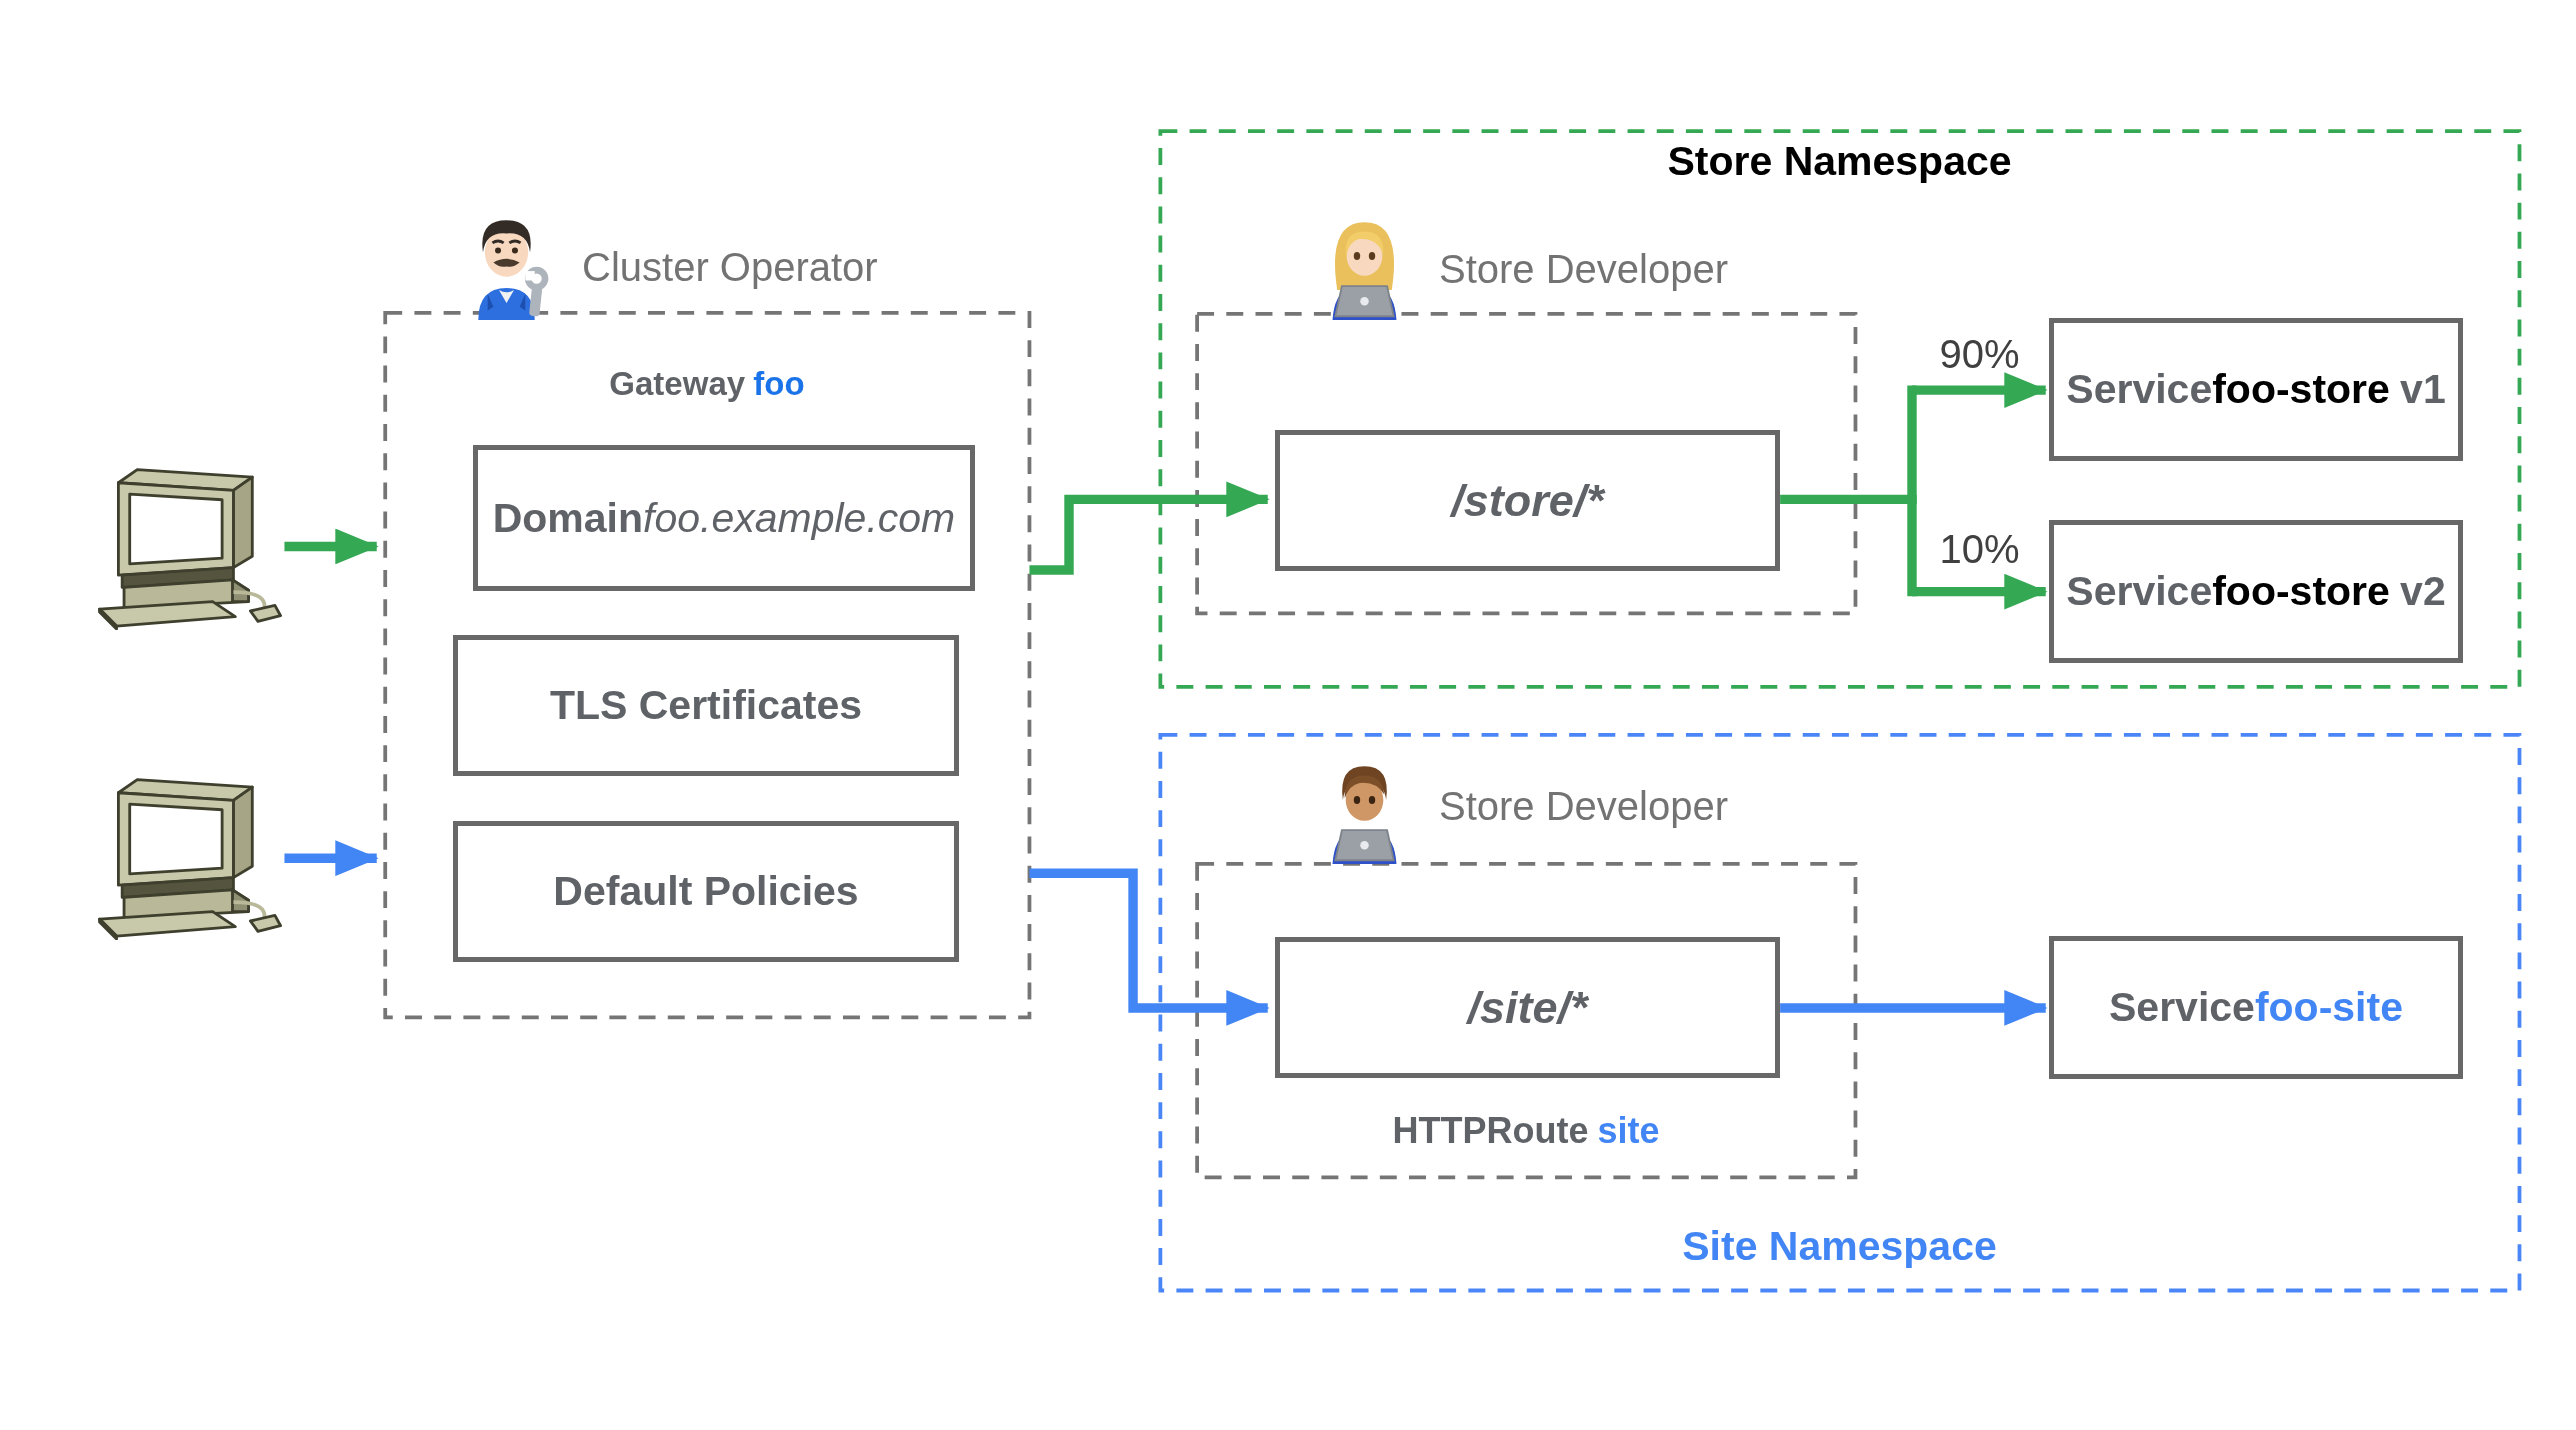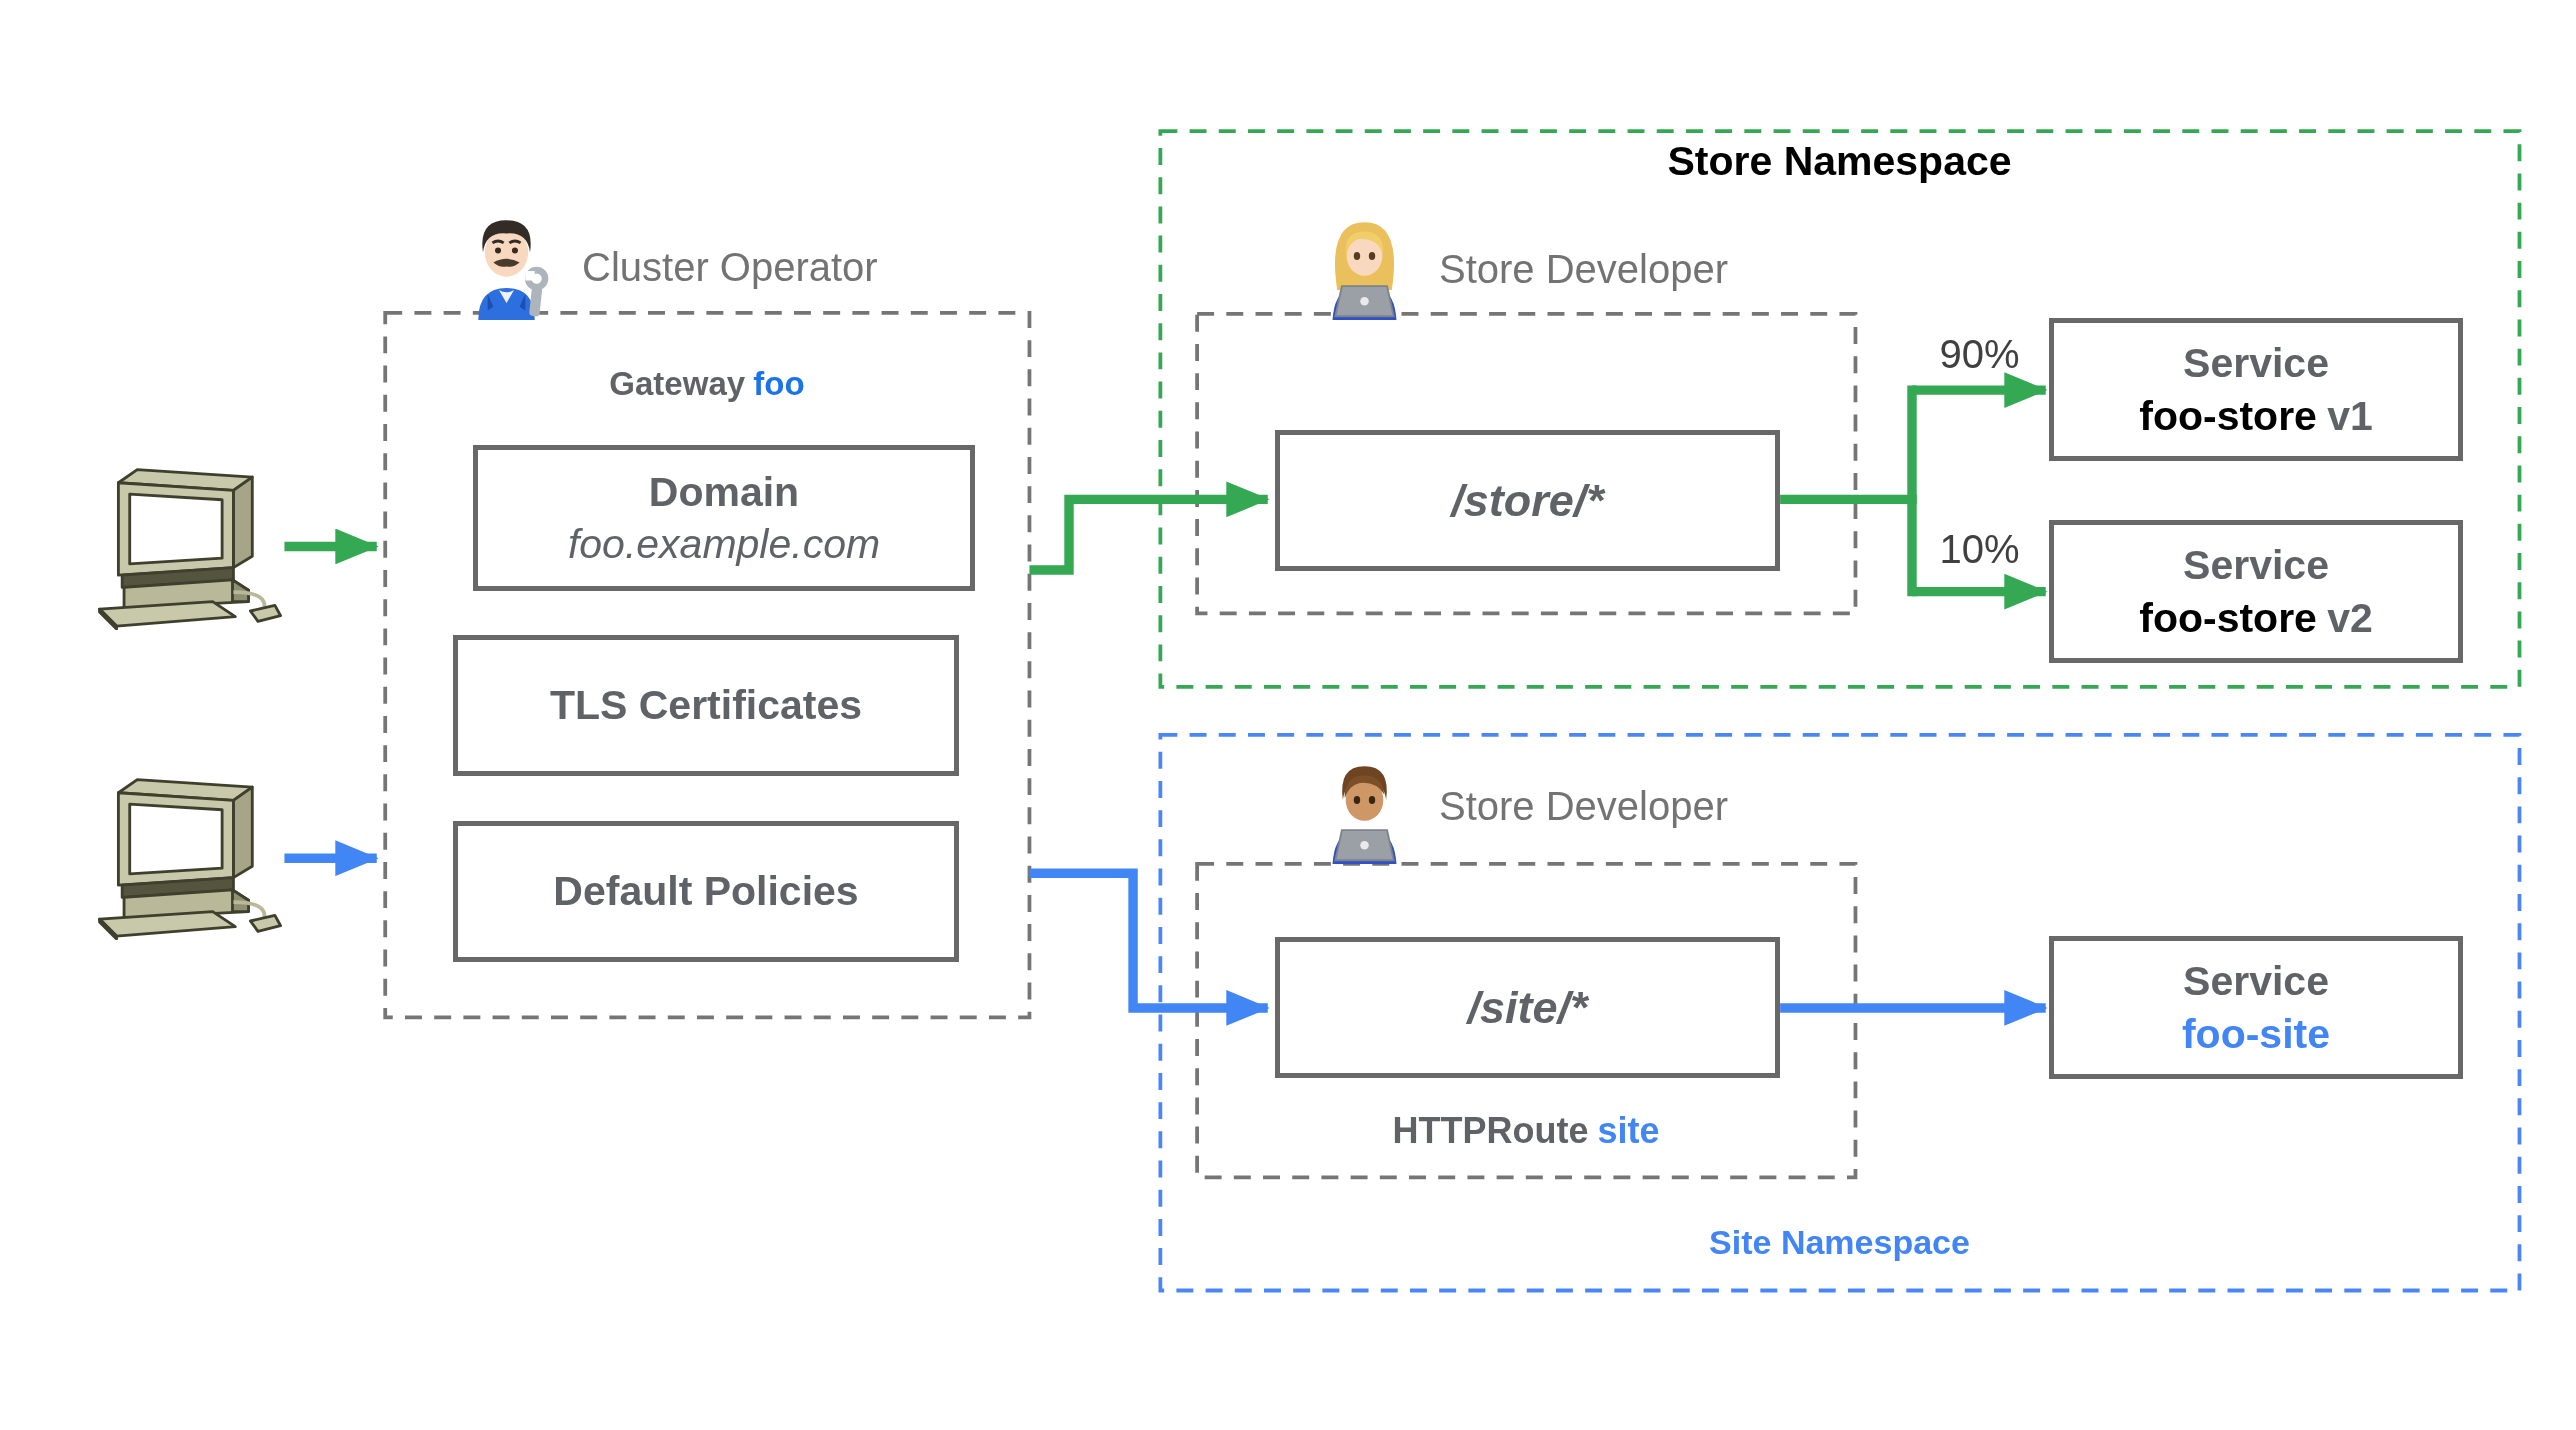--- a/index.html
+++ b/index.html
@@ -8,21 +8,21 @@
     width:2576px;height:1431px;
     background:#ffffff;
     font-family:"Liberation Sans", sans-serif;
     overflow:hidden;
   }
   svg.layer{position:absolute;left:0;top:0;width:2576px;height:1431px;}
   .solid-box{
     position:absolute;
     border:5.7px solid #686868;
     background:#ffffff;
-    display:flex;flex-direction:column;
+    display:flex;flex-direction:row;
     align-items:center;justify-content:center;
     text-align:center;
     color:#5f6368;
     font-weight:bold;
     font-size:41px;
     line-height:1.28;
     box-sizing:border-box;
   }
   .plain-label{
     position:absolute;
@@ -203,16 +203,16 @@
 
   <div class="center-label" style="left:1197px;top:1110px;width:658px;font-size:36px">
     <span class="t-gray">HTTPRoute</span><span class="t-blue gap-left">site</span>
   </div>
 
   <div class="solid-box" style="left:2049px;top:936px;width:414px;height:143px">
     <div>Service</div>
     <div class="t-blue">foo-site</div>
   </div>
 
-  <div class="center-label t-blue" style="left:1160px;top:1223px;width:1359px;font-size:34px">Site Namespace</div>
+  <div class="center-label t-blue" style="left:1160px;top:1223px;width:1359px;font-size:41px">Site Namespace</div>
 
 </div>
 
 
 </body></html>

